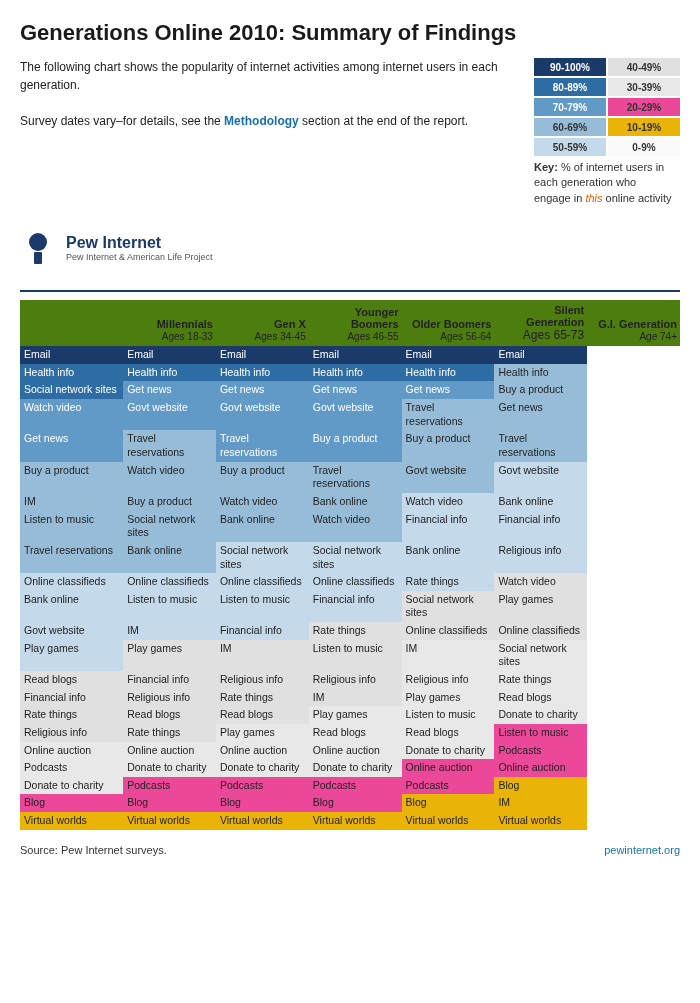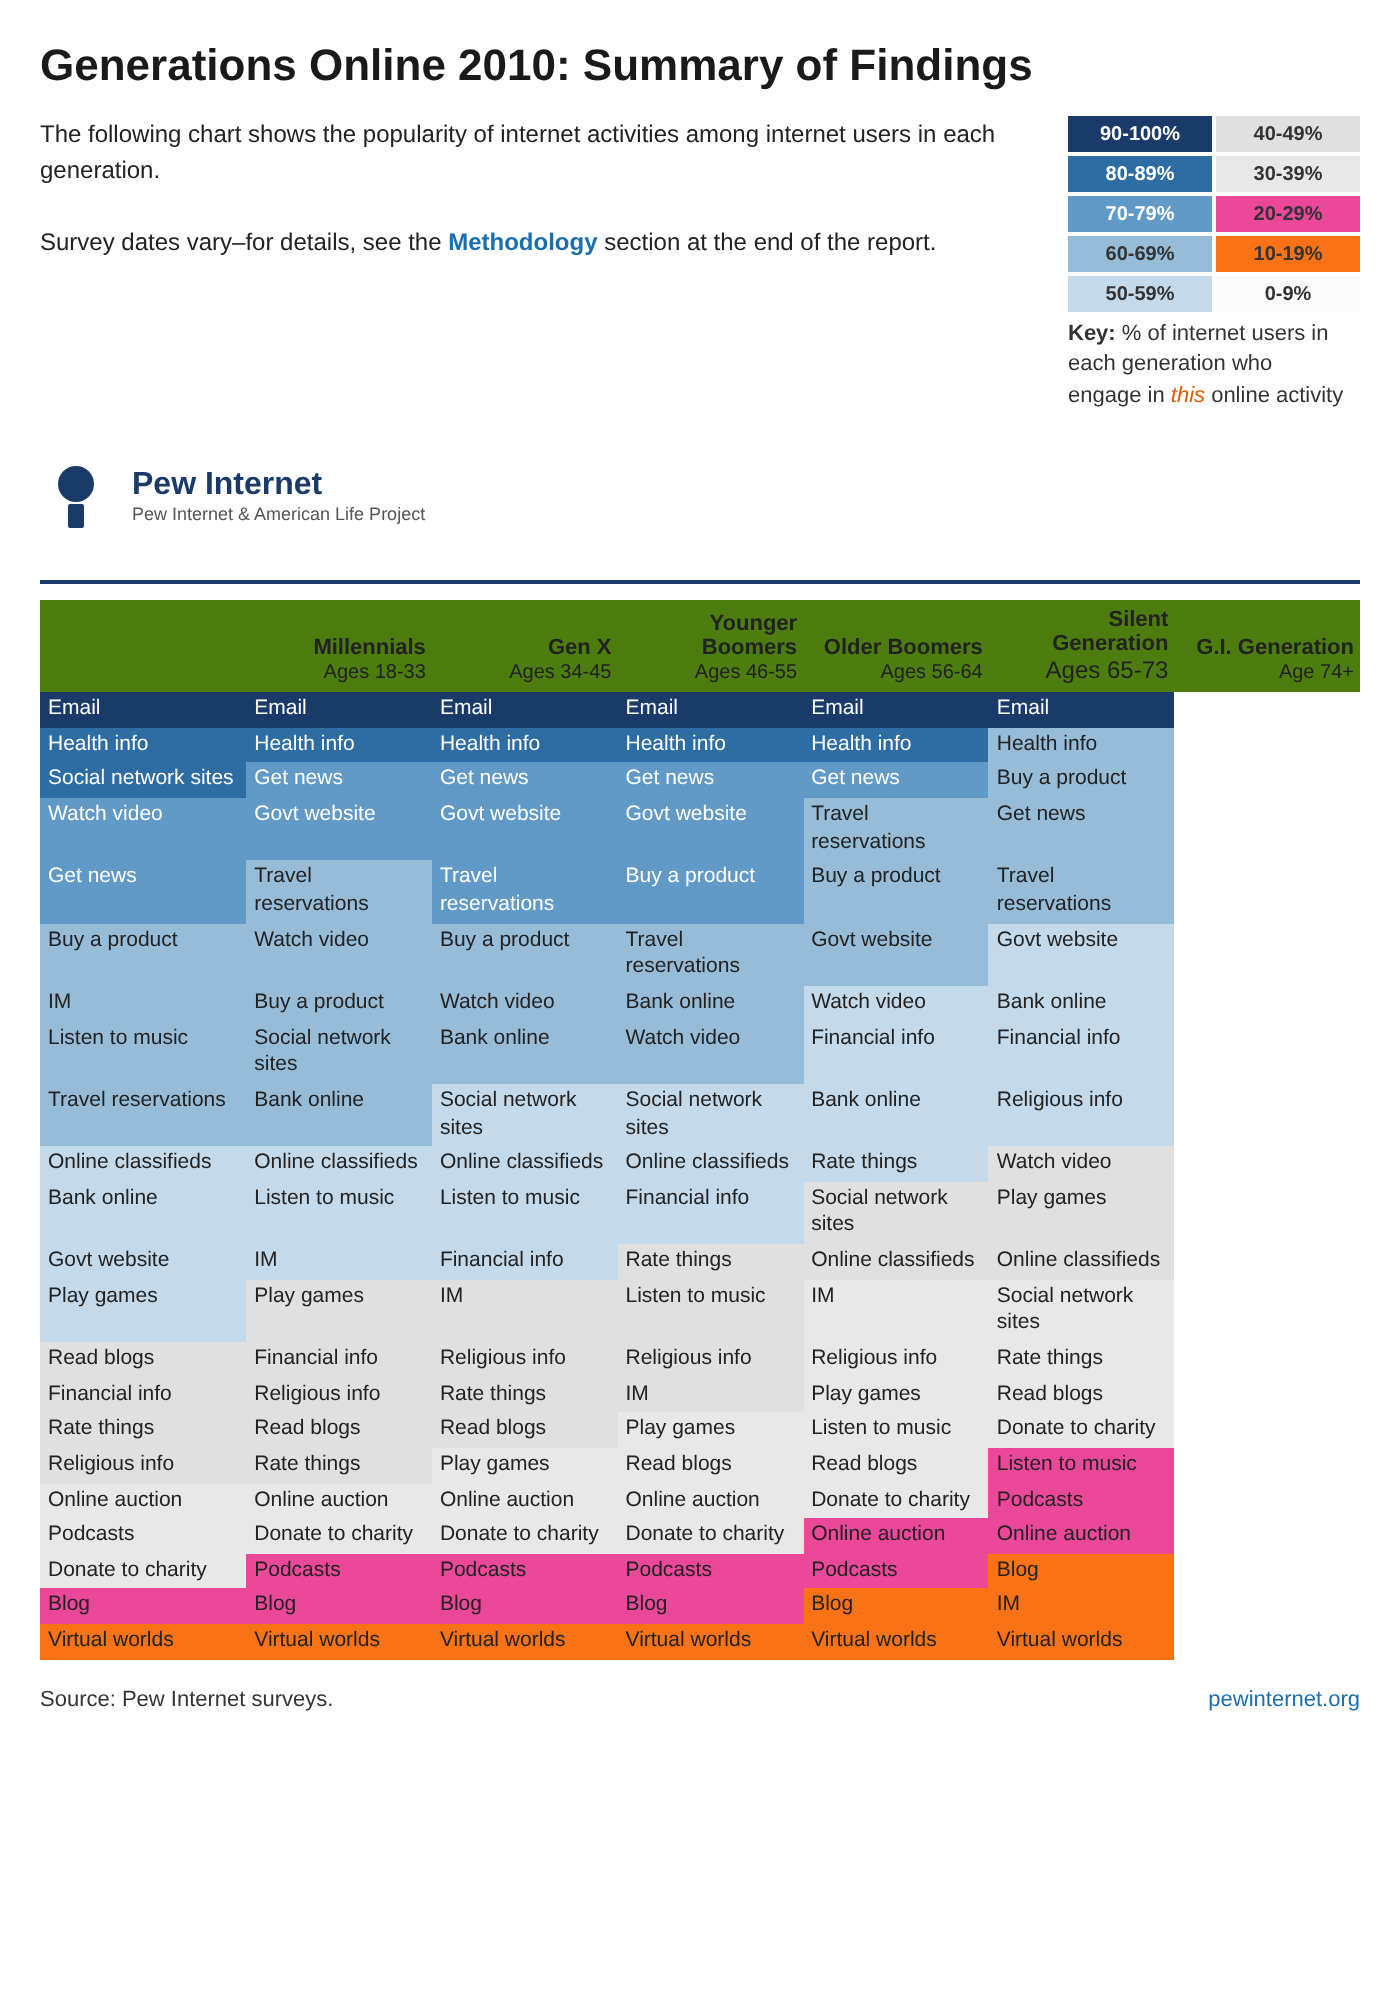--- a/index.html
+++ b/index.html
@@ -103,21 +103,21 @@
     }
     
     .c90 { background-color: #1a3a6a; color: #fff; }
     .c80 { background-color: #2e6da4; color: #fff; }
     .c70 { background-color: #6199c7; color: #fff; }
     .c60 { background-color: #97bcd8; color: #222; }
     .c50 { background-color: #c4d9ea; color: #222; }
     .c40 { background-color: #e0e0e0; color: #222; }
     .c30 { background-color: #e8e8e8; color: #222; }
     .c20 { background-color: #ec4899; color: #222; }
-    .c10 { background-color: #f97316; color: #222; }
+    .c10 { background-color: #eab308; color: #222; }
     .c0  { background-color: #fafafa; color: #222; }
     .source-line {
       margin-top: 14px;
       font-size: 11px;
       color: #333;
       display: flex;
       justify-content: space-between;
     }
     .source-line span:last-child {
       color: #1a6faf;

